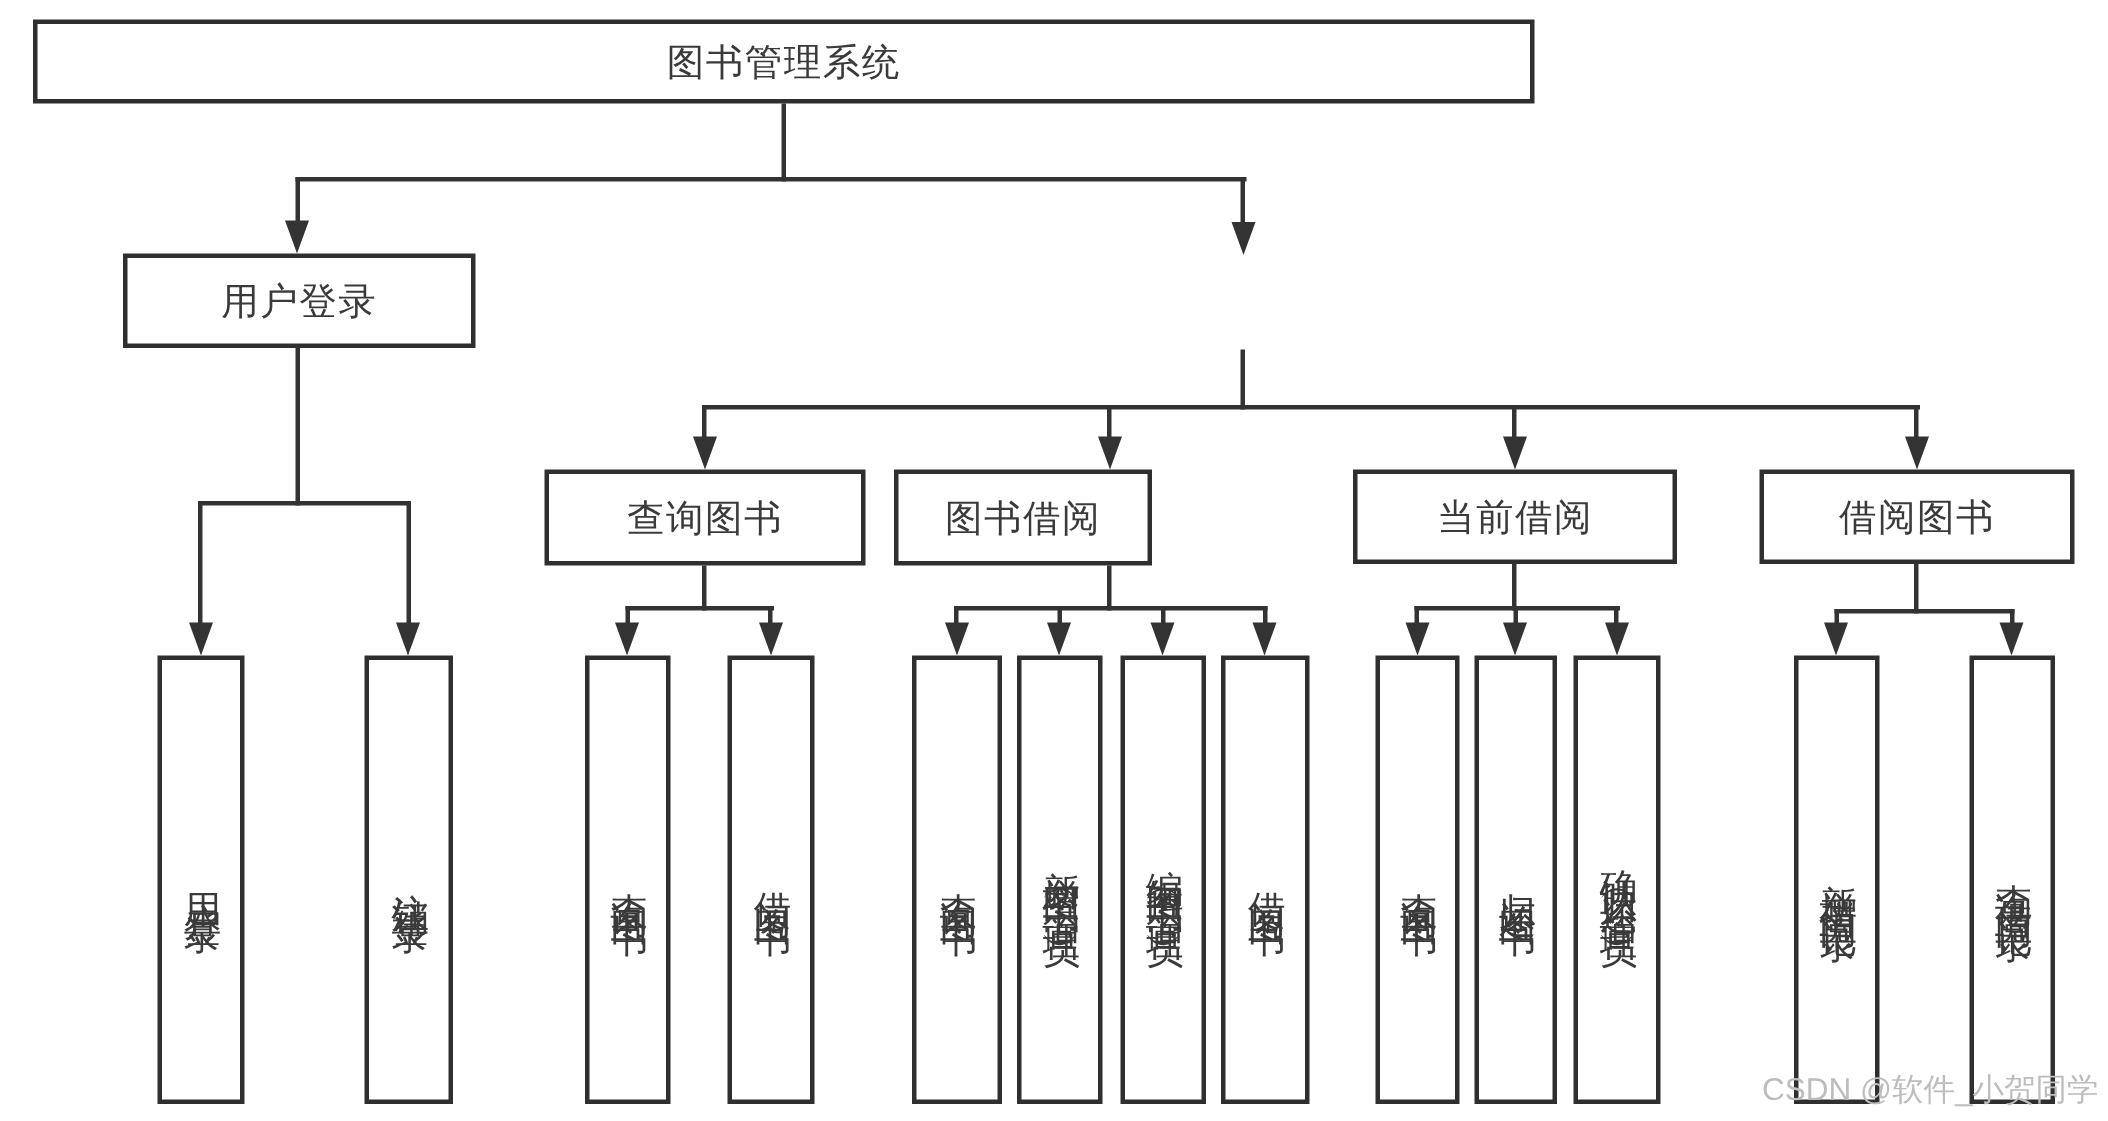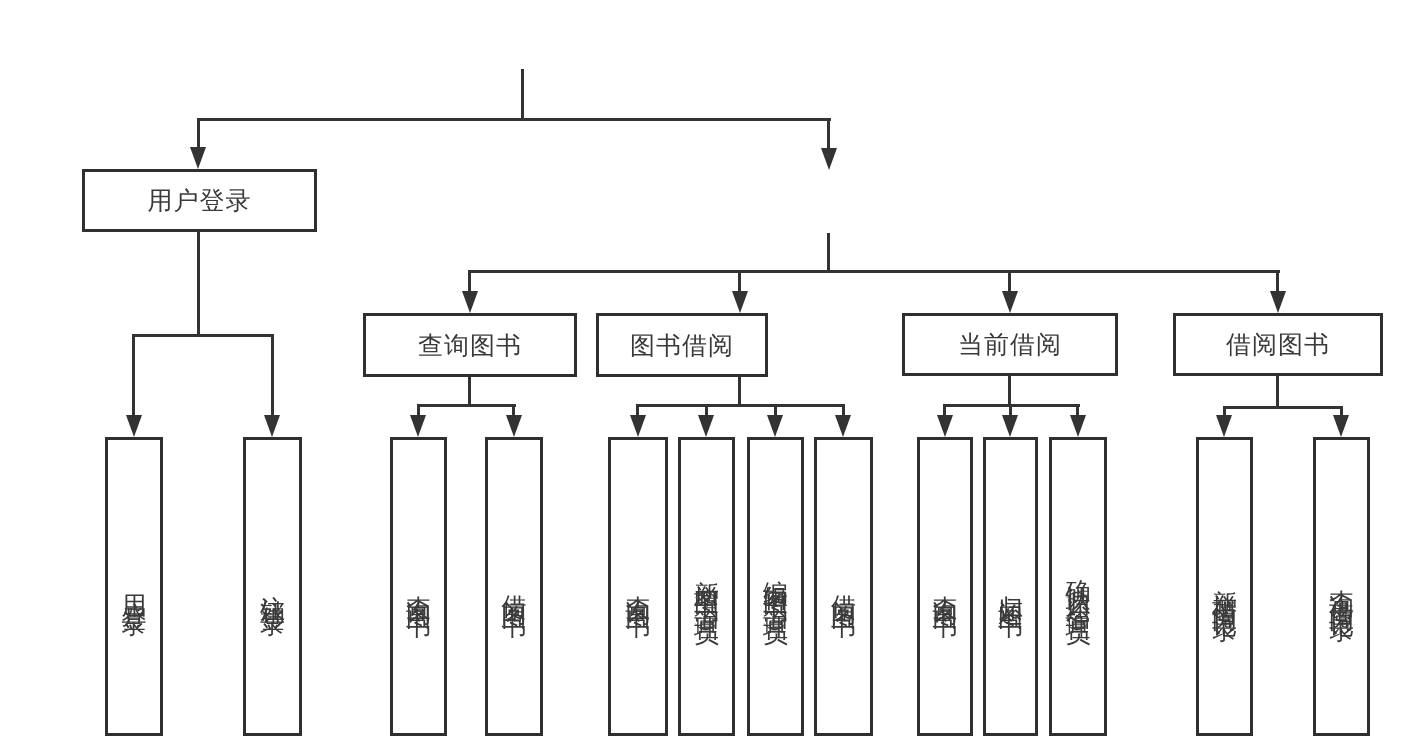--- a/index.html
+++ b/index.html
@@ -48,20 +48,21 @@
     color:#bdbdbd;
     font-size:21px;
     white-space:nowrap;
   }
 </style>
 </head>
 <body>
 
 <div id="stage">
 
+  <div class="box hbox" style="left:22px;top:13px;width:1001px;height:56px">图书管理系统</div>
 
   <div class="ln" style="left:521px;top:69px;width:3px;height:52px"></div>
   <div class="ln" style="left:197px;top:118px;width:634px;height:3px"></div>
   <div class="ln" style="left:197px;top:118px;width:3px;height:32px"></div>
   <div class="ah" style="left:190px;top:147px"></div>
   <div class="ln" style="left:827px;top:118px;width:3px;height:32px"></div>
   <div class="ah" style="left:821px;top:148px"></div>
 
   <div class="box hbox" style="left:82px;top:169px;width:235px;height:63px">用户登录</div>
 
@@ -133,14 +134,15 @@
   <div class="box vbox" style="left:747px;top:437px;width:57px;height:299px">编辑图书（管理员）</div>
   <div class="box vbox" style="left:814px;top:437px;width:59px;height:299px">借阅图书</div>
 
   <div class="box vbox" style="left:917px;top:437px;width:56px;height:299px">查询图书</div>
   <div class="box vbox" style="left:983px;top:437px;width:55px;height:299px">归还图书</div>
   <div class="box vbox" style="left:1049px;top:437px;width:58px;height:299px">确认归还（管理员）</div>
 
   <div class="box vbox" style="left:1196px;top:437px;width:57px;height:299px">新增借阅记录</div>
   <div class="box vbox" style="left:1313px;top:437px;width:57px;height:299px">查询借阅记录</div>
 
+  <div class="watermark" style="right:6px;top:712px">CSDN @软件_小贺同学</div>
 
 </div>
 
 </body></html>

